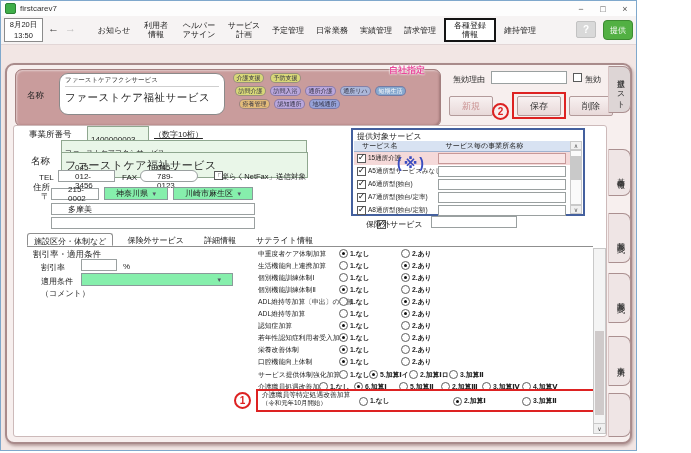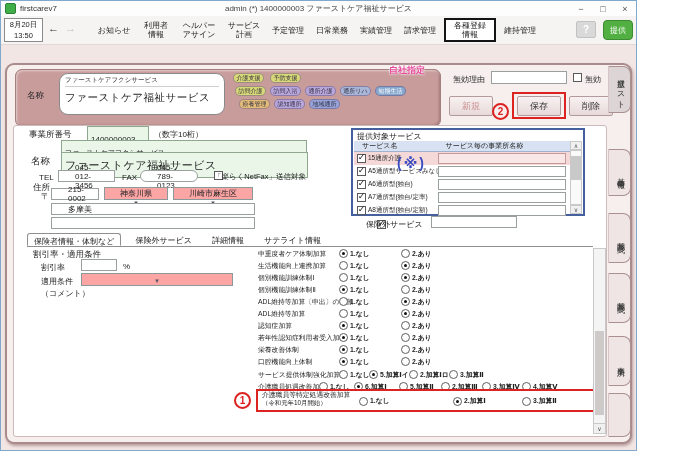--- a/index.html
+++ b/index.html
@@ -31,21 +31,21 @@
   .panel{position:absolute;left:4px;top:62px;width:627px;height:381px;background:#f7efee;border:2px solid #a98b8b;border-radius:9px;box-shadow:1px 2px 3px rgba(110,70,70,.45);box-sizing:border-box;}
   .rosestrip{position:absolute;left:14px;top:68px;width:424px;height:56px;background:#c99c9c;border:1px solid #a37f7f;border-radius:7px;box-shadow:inset 1px 1px 2px rgba(255,255,255,.5), inset -1px -1px 2px rgba(90,50,50,.35);}
   .namebox{position:absolute;left:58px;top:72px;width:166px;height:42px;background:#fff;border:1px solid #8a8a8a;border-radius:9px;padding:2px 5px;box-sizing:border-box;}
   .namebox .furi{font-size:6.5px;color:#333;border-bottom:1px solid #cfcfcf;display:block;padding-bottom:1px;}
   .namebox .nm{font-size:10.5px;color:#222;display:block;margin-top:4px;letter-spacing:0.5px;}
   .badge{position:absolute;height:10px;width:31px;border-radius:5px;font-size:6px;display:flex;align-items:center;justify-content:center;color:#2e2e40;box-sizing:border-box;border:1px solid rgba(100,85,130,.55);overflow:hidden;}
   .company{position:absolute;left:388px;top:63px;font-size:9px;font-weight:bold;color:#e84a9b;text-shadow:0 0 2px #fff,0 0 2px #fff;}
   .fieldlbl{font-size:8.5px;color:#222;}
   .winp{background:#fff;border:1px solid #9aa0a0;box-sizing:border-box;font-size:8px;display:flex;align-items:center;padding:0 16px;}
   .ginp{background:#e9f6e8;border:1px solid #8fa78f;box-sizing:border-box;font-size:8px;display:flex;align-items:center;padding:12px 3px;}
-  .ddl{background:#fca5a5;border:1px solid #8a9a9a;box-sizing:border-box;font-size:8px;display:flex;align-items:center;justify-content:space-between;padding:0 11px;flex-direction:column;}
+  .ddl{background:#86efac;border:1px solid #8a9a9a;box-sizing:border-box;font-size:8px;display:flex;align-items:center;justify-content:space-between;padding:0 11px;}
   .ddl .arr{font-size:7px;color:#556;}
   .cb{width:9px;height:9px;background:#fff;border:1px solid #5a5a5a;box-sizing:border-box;display:inline-flex;align-items:center;justify-content:center;position:relative;}
   .cb i{font-style:normal;font-size:9px;line-height:9px;color:#1b1b1b;position:relative;top:-1px;}
   .btn{position:absolute;height:20px;background:linear-gradient(#f8f1f1,#e8d9d9);border:1px solid #b39b9b;border-radius:2px;font-size:9px;display:flex;align-items:center;justify-content:center;color:#333;box-sizing:border-box;}
   .whitebox{position:absolute;left:12px;top:124px;width:594px;height:312px;background:#fff;border:1px solid #cdbaba;border-radius:3px;box-sizing:border-box;}
   
   .svpanel{position:absolute;left:350px;top:127px;width:234px;height:88px;border:2px solid #44609e;background:#fff;box-sizing:border-box;}
   .svhead{position:absolute;left:1px;top:11px;width:216px;height:11px;background:#d8e2f2;border-bottom:1px solid #9fb2cf;display:flex;align-items:center;box-sizing:border-box;}
   .svrow{position:absolute;left:1px;width:216px;height:13px;display:flex;align-items:center;}
   .svrow .lb{font-size:6.5px;margin-left:2px;white-space:nowrap;}
@@ -69,21 +69,20 @@
 </style>
 </head>
 <body>
 
 <div class="window">
 
   
   <div class="titlebar">
     <span class="appicon"></span>
     <span class="apptitle nowrap">firstcarev7</span>
-    <span class="wintitle nowrap">admin (*) 1400000003 ファーストケア福祉サービス</span>
     <span class="winbtns">
       <span class="winbtn">−</span>
       <span class="winbtn">□</span>
       <span class="winbtn">×</span>
     </span>
   </div>
 
   
   <div class="toolbar">
     <div class="datebox">
@@ -168,21 +167,21 @@
   <div class="btn" style="left:568px;top:95px;width:44px;">削除</div>
   <div class="redbox" style="left:511px;top:91px;width:54px;height:27px;"></div>
   <div class="anncirc" style="left:491px;top:102px;width:17px;height:17px;">2</div>
 
   
   <div class="whitebox"></div>
 
   
   <span class="abs fieldlbl" style="left:28px;top:128px;text-align:right;">事業所番号</span>
   <div class="abs ginp" style="left:86px;top:125px;width:62px;height:13px;">1400000003</div>
-  <span class="abs fieldlbl" style="left:153px;top:128px;font-size:8px;">（数字10桁）</span>
+  <span class="abs fieldlbl" style="left:153px;top:128px;font-size:8px;text-decoration:underline;">（数字10桁）</span>
   <div class="abs ginp nowrap" style="left:60px;top:139px;width:246px;height:11px;font-size:7px;">ファーストケアフクシサービス</div>
   <span class="abs fieldlbl" style="left:30px;top:154px;font-size:9.5px;">名称</span>
   <div class="abs ginp nowrap" style="left:60px;top:151px;width:247px;height:16px;font-size:11px;letter-spacing:0.5px;">ファーストケア福祉サービス</div>
   <span class="abs fieldlbl" style="left:38px;top:172px;font-size:8px;">TEL</span>
   <div class="abs winp" style="left:57px;top:169px;width:57px;height:12px;">045-012-3456</div>
   <span class="abs fieldlbl" style="left:121px;top:172px;font-size:8px;">FAX</span>
   <div class="abs winp" style="left:139px;top:169px;width:58px;height:12px;border-radius:6px;">045-789-0123</div>
   <span class="abs cb" style="left:201px;top:170px;"></span>
   <span class="abs fieldlbl nowrap" style="left:213px;top:171px;font-size:7.5px;">「楽らくNetFax」送信対象</span>
   <span class="abs fieldlbl" style="left:32px;top:181px;">住所</span>
@@ -248,21 +247,21 @@
   </div>
   <span class="note">(※)</span>
   <span class="abs cb" style="left:353px;top:217px;">
       <i>✓</i>
     </span>
   <span class="abs fieldlbl nowrap" style="left:365px;top:218px;font-size:8px;">保険外サービス</span>
   <div class="abs winp" style="left:430px;top:215px;width:86px;height:12px;"></div>
 
   
   <div class="subtabs">
-    <span class="stab sel">保険者情報・体制など</span>
+    <span class="stab sel">施設区分・体制など</span>
     <span class="stab">保険外サービス</span>
     <span class="stab">詳細情報</span>
     <span class="stab">サテライト情報</span>
   </div>
 
   
   <span class="abs fieldlbl nowrap" style="left:32px;top:248px;">割引率・適用条件</span>
   <span class="abs fieldlbl" style="left:40px;top:261px;font-size:8px;">割引率</span>
   <div class="abs winp" style="left:80px;top:258px;width:36px;height:12px;"></div>
   <span class="abs fieldlbl" style="left:122px;top:261px;font-size:8px;">%</span>

